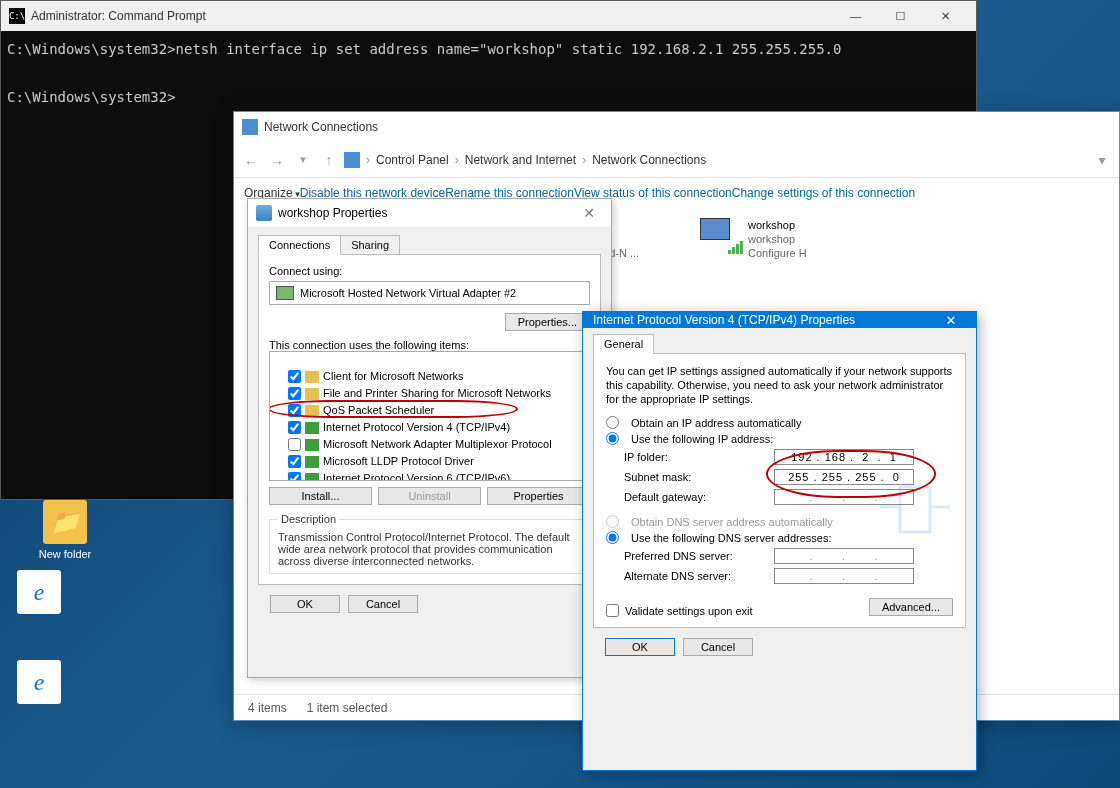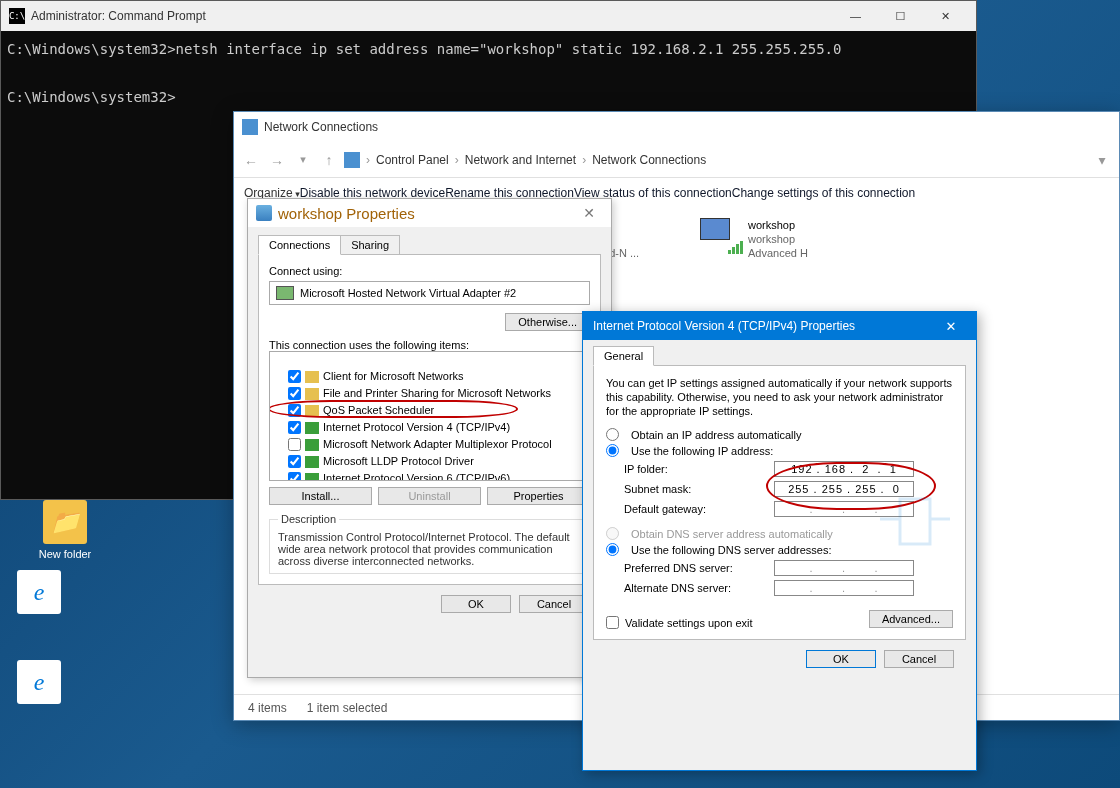--- a/index.html
+++ b/index.html
@@ -21,41 +21,41 @@
 
 .nc-window { position: absolute; left: 233px; top: 111px; width: 887px; height: 610px; background: #fff; border: 1px solid #5a8ab5; box-shadow: 0 4px 20px rgba(0,0,0,.3); }
 .nc-titlebar { height: 30px; display: flex; align-items: center; padding: 0 8px; background: #fff; }
 .nc-titlebar .icn { width: 16px; height: 16px; margin-right: 6px; background: #4a90d0; }
 .nc-titlebar .ttl { flex: 1; color: #333; font-size: 12px; }
 .nc-nav { height: 36px; display: flex; align-items: center; padding: 0 6px; background: #fff; border-bottom: 1px solid #e0e0e0; gap: 4px; color: #333; }
 .nav-arrow { width: 22px; height: 22px; display: flex; align-items: center; justify-content: center; color: #999; font-size: 14px; }
 .bc { font-size: 12px; display: flex; align-items: center; gap: 6px; }
 .bc-sep { color: #999; }
 .nc-cmdbar { height: 30px; display: flex; align-items: center; padding: 0 10px; font-size: 12px; background: #fff; }
-.nc-cmdbar span { color: #0f172a; }
+.nc-cmdbar span { color: #0369a1; }
 .nc-cmdbar .org { color: #333; }
 .nc-cmdbar .org::after { content: " ▾"; font-size: 9px; }
 .nc-content { padding: 10px 16px; display: flex; gap: 30px; flex-wrap: wrap; }
 .conn-item { display: flex; align-items: flex-start; gap: 8px; width: 250px; }
 .conn-icon { width: 40px; height: 32px; position: relative; }
 .conn-icon .mon { width: 30px; height: 22px; background: #5a8ad0; border: 1px solid #333; position: relative; }
 .conn-icon .bars { position: absolute; right: -4px; bottom: -4px; width: 16px; height: 14px; display: flex; align-items: flex-end; gap: 1px; }
 .conn-icon .bars i { width: 3px; background: #4caf50; display: block; }
 .conn-icon .bars i:nth-child(1){height:4px}.conn-icon .bars i:nth-child(2){height:7px}.conn-icon .bars i:nth-child(3){height:10px}.conn-icon .bars i:nth-child(4){height:13px}
 .conn-icon.err .x { position: absolute; left: 20px; top: 14px; color: #d00; font-weight: bold; font-size: 16px; }
 .conn-txt { font-size: 11px; line-height: 14px; }
 .conn-txt .nm { color: #000; }
 .conn-txt .st { color: #666; }
 .nc-status { position: absolute; bottom: 0; left: 0; right: 0; height: 26px; border-top: 1px solid #e0e0e0; padding: 0 14px; display: flex; align-items: center; gap: 20px; font-size: 12px; color: #555; }
 
 
 .props-window { position: absolute; left: 247px; top: 198px; width: 365px; height: 480px; background: #f0f0f0; border: 1px solid #aaa; box-shadow: 2px 2px 8px rgba(0,0,0,.2); }
 .props-titlebar { height: 28px; display: flex; align-items: center; padding: 0 8px; background: #fff; }
 .props-titlebar .icn { width: 16px; height: 16px; margin-right: 6px; background: linear-gradient(#6ab0e0, #3a80c0); border-radius: 2px; }
-.props-titlebar .ttl { flex: 1; font-size: 15px; color: #a16207; }
+.props-titlebar .ttl { flex: 1; font-size: 12px; color: #000000; }
 .props-titlebar .x { width: 28px; text-align: center; color: #777; font-size: 14px; }
 .props-body { padding: 8px 10px 10px; }
 .tabs { display: flex; border-bottom: 1px solid #bbb; font-size: 11px; }
 .tab { padding: 3px 10px; border: 1px solid #bbb; border-bottom: none; background: #f0f0f0; margin-right: -1px; position: relative; }
 .tab.active { background: #fff; z-index: 1; border-bottom: 1px solid #fff; margin-bottom: -1px; }
 .tabpane { background: #fff; border: 1px solid #bbb; border-top: none; padding: 10px; font-size: 11px; }
 .adapter-box { border: 1px solid #aaa; padding: 4px 6px; display: flex; align-items: center; gap: 6px; background: #fff; margin: 4px 0 8px; }
 .adapter-box .nic-icon { width: 18px; height: 14px; background: #7ab870; border: 1px solid #555; }
 .btn { padding: 2px 12px; border: 1px solid #aaa; background: #e8e8e8; font-size: 11px; cursor: pointer; }
 .btn:disabled { color: #999; }
@@ -63,25 +63,25 @@
 .items-box { border: 1px solid #aaa; background: #fff; height: 130px; overflow-y: auto; overflow-x: hidden; padding: 16px; }
 .item-row { display: flex; align-items: center; gap: 4px; padding: 0 2px; white-space: nowrap; font-size: 11px; line-height: 17px; }
 .item-row input[type=checkbox] { margin: 0; }
 .item-row .proto-icon { width: 14px; height: 12px; background: #3a9e3a; display: inline-block; }
 .item-row.svc .proto-icon { background: #e6c050; }
 .oval-highlight { position: absolute; border: 2px solid #c00000; border-radius: 50% / 100%; pointer-events: none; }
 .btn-row3 { display: flex; gap: 6px; margin-top: 6px; }
 .btn-row3 .btn { flex: 1; }
 .desc-box { border: 1px solid #ddd; padding: 6px 8px; margin-top: 8px; font-size: 11px; color: #333; position: relative; }
 .desc-box legend { font-size: 11px; padding: 0 3px; }
-.dlg-btns { display: flex; justify-content: flex-end; gap: 8px; padding: 10px 12px 0; }
+.dlg-btns { display: flex; gap: 8px; padding: 10px 12px 0; }
 
 
 .ipv4-window { position: absolute; left: 582px; top: 311px; width: 395px; height: 460px; background: #f0f0f0; border: 1px solid #0078d7; box-shadow: 3px 3px 12px rgba(0,0,0,.3); }
-.ipv4-titlebar { height: 28px; background: #0078d7; color: #fff; display: flex; align-items: center; padding: 0 10px; font-size: 12px; }
+.ipv4-titlebar { height: 16px; background: #0078d7; color: #fff; display: flex; align-items: center; padding: 0 10px; font-size: 12px; }
 .ipv4-titlebar .ttl { flex: 1; }
 .ipv4-titlebar .x { width: 30px; text-align: center; font-size: 13px; }
 .ipv4-body { padding: 6px 10px 10px; }
 .ipv4-pane { background: #fff; border: 1px solid #bbb; border-top: none; padding: 10px 12px; font-size: 11px; }
 .info-txt { margin-bottom: 10px; line-height: 14px; }
 .radio-row { display: flex; align-items: center; gap: 12px; margin: 3px 0; }
 .radio-row input[type=radio] { margin: 0; }
 .radio-row.disabled { color: #999; }
 .field-row { display: flex; align-items: center; margin: 4px 0 4px 18px; }
 .field-row .lbl { width: 150px; }
@@ -187,21 +187,21 @@
           <div class="bars">
             <i></i>
             <i></i>
             <i></i>
             <i></i>
           </div>
         </div>
       <div class="conn-txt">
         <div class="nm">workshop</div>
         <div class="st">workshop</div>
-        <div class="st">Advanced H</div>
+        <div class="st">Configure H</div>
       </div>
     </div>
   </div>
   <div class="nc-status">
     <span>4 items</span>
     <span>1 item selected</span>
   </div>
 </div>
 
 <div class="props-window">
@@ -215,21 +215,21 @@
       <div class="tab active">Connections</div>
       <div class="tab">Sharing</div>
     </div>
     <div class="tabpane">
       <div>Connect using:</div>
       <div class="adapter-box">
         <span class="nic-icon"></span>
         <span>Microsoft Hosted Network Virtual Adapter #2</span>
       </div>
       <div class="btn-row">
-          <button class="btn">Otherwise...</button>
+          <button class="btn">Properties...</button>
         </div>
       <div>This connection uses the following items:</div>
       <div class="items-box" style="position:relative;">
         <div class="item-row svc">
             <input type="checkbox" checked="" style="">
             <span class="proto-icon"></span>
             <span>Client for Microsoft Networks</span>
           </div>
         <div class="item-row svc">
             <input type="checkbox" checked="" style="">

